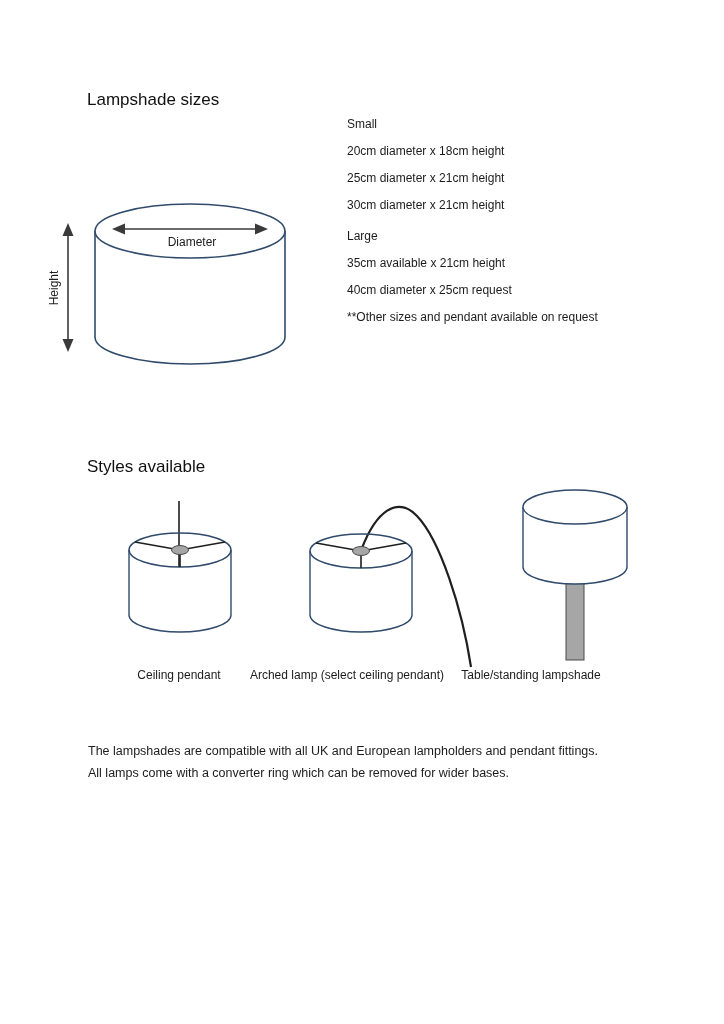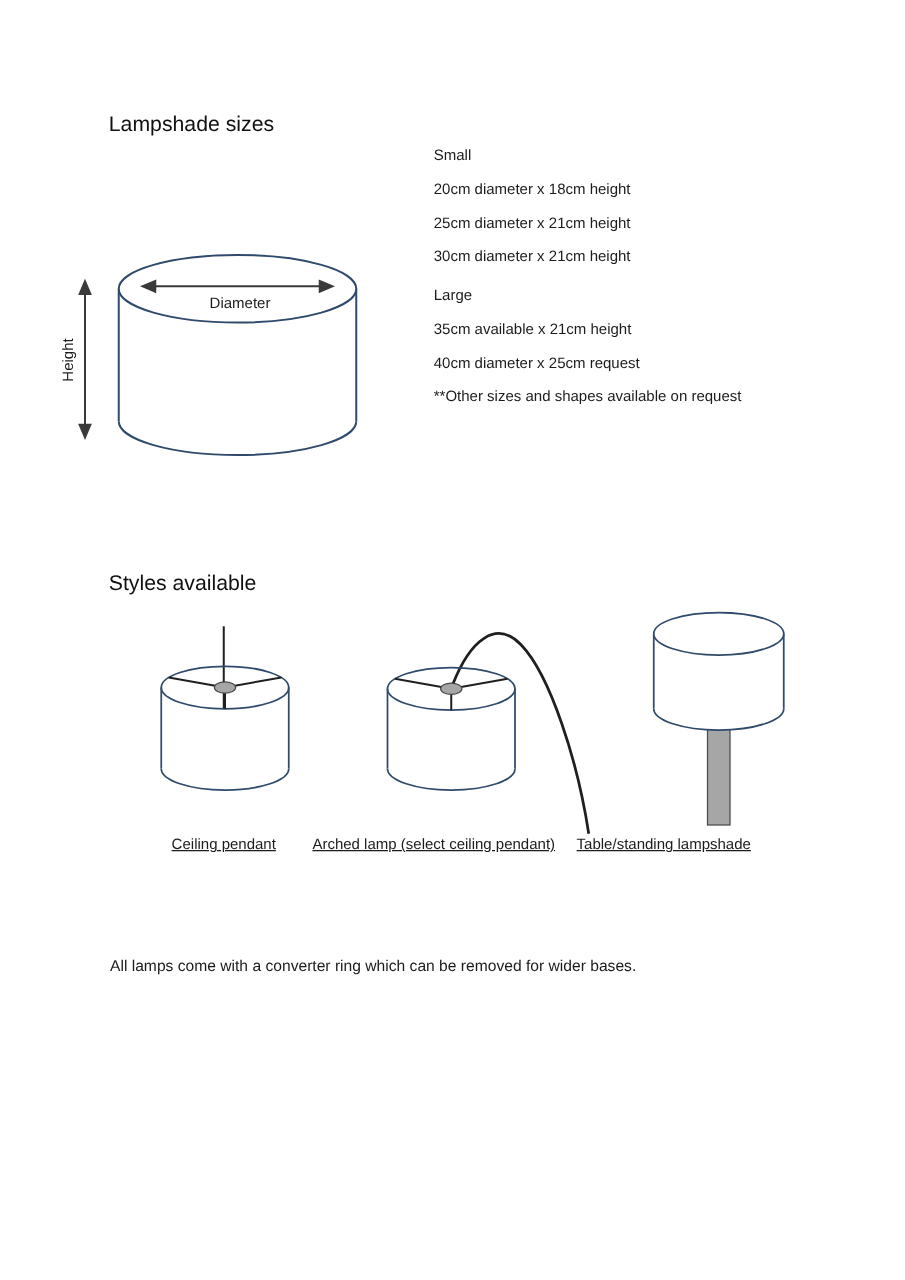--- a/index.html
+++ b/index.html
@@ -31,21 +31,21 @@
   .art .dimhead{fill:var(--arrow);stroke:none;}
   .art .ring{fill:var(--metal-fill);stroke:var(--metal-stroke);stroke-width:1;}
   .art .stem{fill:var(--metal-fill);stroke:var(--metal-stroke);stroke-width:1;}
   .txt{position:absolute;line-height:14px;font-size:12px;color:var(--ink);}
   .h-title{position:absolute;left:87px;font-size:17px;line-height:22px;color:#111;}
   .sizes-block{position:absolute;left:347px;top:117px;width:300px;}
   .sz{font-size:12px;line-height:14px;height:14px;margin-bottom:13px;white-space:nowrap;}
   .gap{margin-top:17px;}
   .dim-label{position:absolute;text-align:center;}
   .rot{transform:rotate(-90deg);transform-origin:center center;}
-  .style-label{position:absolute;top:668px;text-align:center;font-size:12px;line-height:15px;text-decoration:underline;}
+  .style-label{position:absolute;top:668px;text-align:center;font-size:12px;line-height:15px;}
   .footer-line{position:absolute;left:88px;width:556px;font-size:12.5px;line-height:22px;white-space:nowrap;}
 </style>
 </head>
 <body>
 
 <div class="page">
 
   <svg class="art" viewBox="0 0 724 1024" aria-hidden="true">
 
     <g>
@@ -104,24 +104,25 @@
   <div class="txt dim-label rot" style="left:26px;top:281px;width:56px;">Height</div>
 
   <div class="sizes-block">
     <div class="sz">Small</div>
     <div class="sz">20cm diameter x 18cm height</div>
     <div class="sz">25cm diameter x 21cm height</div>
     <div class="sz">30cm diameter x 21cm height</div>
     <div class="sz gap">Large</div>
     <div class="sz">35cm available x 21cm height</div>
     <div class="sz">40cm diameter x 25cm request</div>
-    <div class="sz">**Other sizes and shapes available on request</div>
+    <div class="sz">**Other sizes and pendant available on request</div>
   </div>
 
   <div class="h-title" style="top:456px;">Styles available</div>
 
   <div class="style-label" style="left:109px;width:140px;">Ceiling pendant</div>
   <div class="style-label" style="left:237px;width:220px;">Arched lamp (select ceiling pendant)</div>
   <div class="style-label" style="left:446px;width:170px;">Table/standing lampshade</div>
 
+  <div class="footer-line" style="top:740px;">The lampshades are compatible with all UK and European lampholders and pendant fittings.</div>
   <div class="footer-line" style="top:762px;">All lamps come with a converter ring which can be removed for wider bases.</div>
 
 </div>
 
 </body></html>

